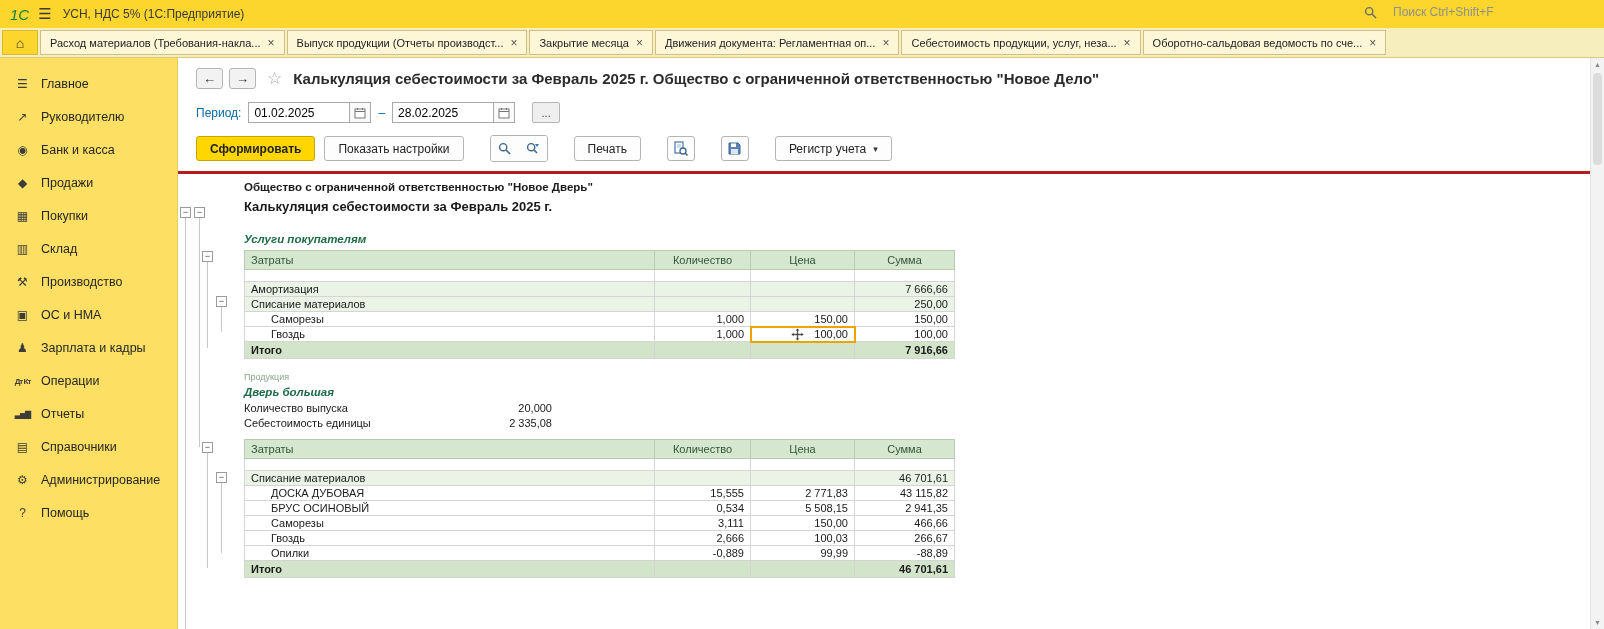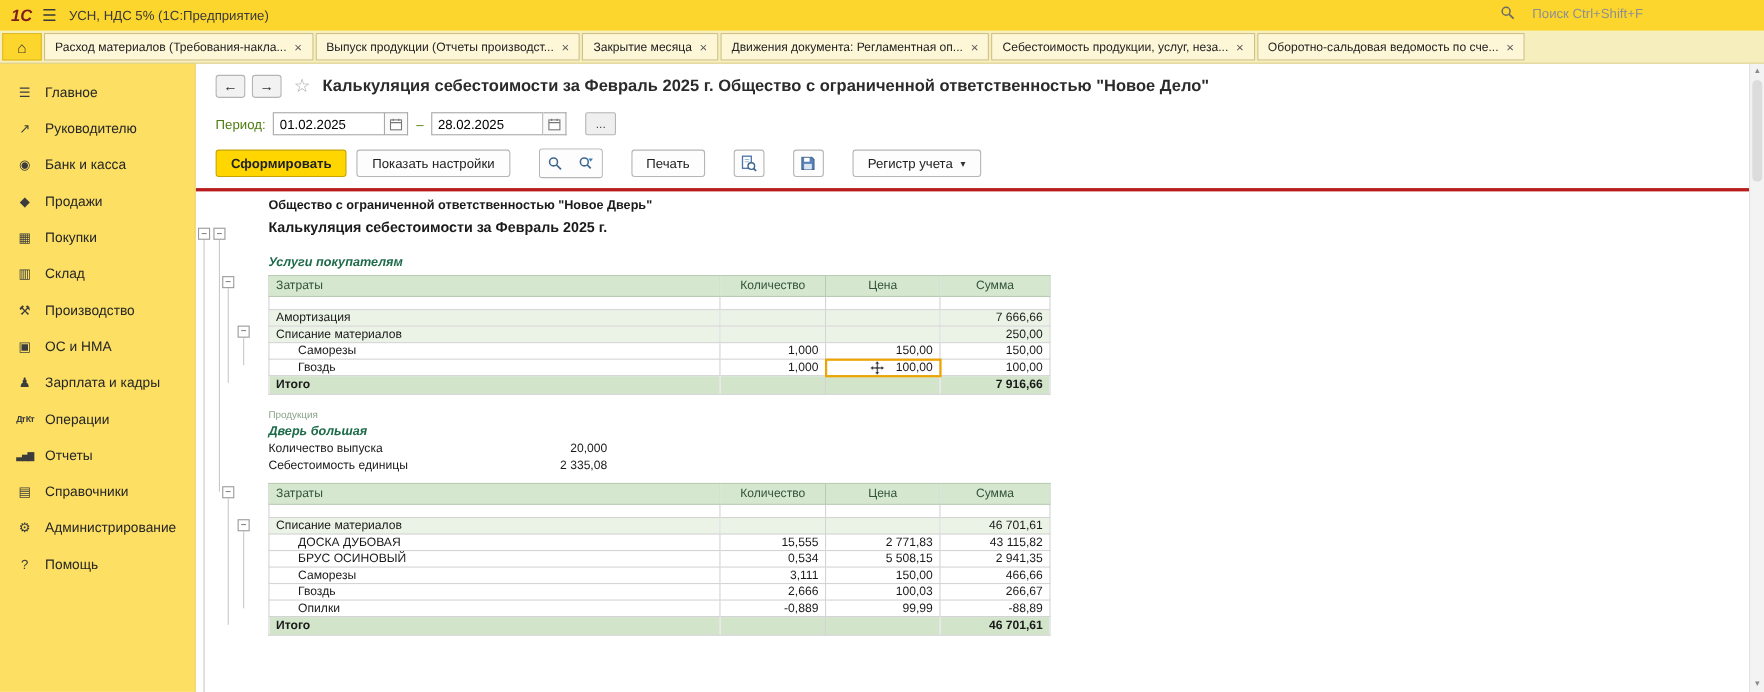--- a/index.html
+++ b/index.html
@@ -2,21 +2,21 @@
 <html><head>
 <meta charset="utf-8">
 <style>
   * { margin:0; padding:0; box-sizing:border-box; }
   html,body { width:1604px; height:629px; overflow:hidden;
     font-family:"Liberation Sans","DejaVu Sans",sans-serif; background:#fff; }
 
   
   .topbar { height:28px; background:#fcd62c; display:flex; align-items:center;
     gap:9px; padding:0 10px; }
-  .logo { font-weight:bold; font-style:italic; color:#7f1d1d; font-size:15px;text-align:center; }
+  .logo { font-weight:normal; font-style:italic; color:#15803d; font-size:15px;text-align:center; }
   .burger { font-size:15px; color:#3a3a3a; cursor:default; }
   .app-title { font-size:12px; color:#3a3a3a; margin-left:2px; }
   .top-search { margin-left:auto; display:flex; align-items:flex-start; gap:16px; width:230px; }
   .top-search input { background:transparent; border:none; outline:none;
     font-size:12px; color:#555; width:190px; }
   .top-search input::placeholder { color:#8f8f8f; }
 
   
   .tabbar { height:30px; background:#f7eebd; border-bottom:1px solid #d9c97e;
     display:flex; align-items:center; gap:2px; padding:0 2px; overflow:hidden; }
@@ -39,21 +39,21 @@
 
   
   .title-row { display:flex; align-items:center; gap:6px; padding:10px 24px 4px 18px; }
   .nav-btn { width:27px; height:21px; border:1px solid #b5b5b5; background:#f2f2f2;
     border-radius:3px; display:flex; align-items:center; justify-content:center;
     font-size:13px; color:#333; }
   .star { color:#a9a9a9; font-size:17px; margin:0 5px; }
   .page-title { font-size:15px; font-weight:bold; color:#2b2b2b; white-space:nowrap;
     overflow:hidden; text-overflow:ellipsis; }
   .period-row { display:flex; align-items:center; gap:7px; padding:9px 0 9px 18px; }
-  .lbl { font-size:12px; color:#4d7c0f; }
+  .lbl { font-size:12px; color:#0369a1; }
   .date-wrap { display:flex; }
   .date-input { width:102px; height:21px; border:1px solid #a9a9a9; font-size:12px;
     padding:0 5px; }
   .cal-btn { width:21px; height:21px; border:1px solid #a9a9a9; border-left:none;
     background:#fafafa; display:flex; align-items:center; justify-content:center; }
   .dots-btn { width:28px; height:21px; border:1px solid #b5b5b5; background:#efefef;
     border-radius:2px; font-size:11px; color:#444; margin-left:10px; }
   .toolbar-row { display:flex; align-items:center; gap:9px; padding:3px 0 9px 18px;
     border-bottom:3px solid #b91c1c; }
   .btn { height:25px; border:1px solid #b5b5b5; background:#fdfdfd; border-radius:3px;

